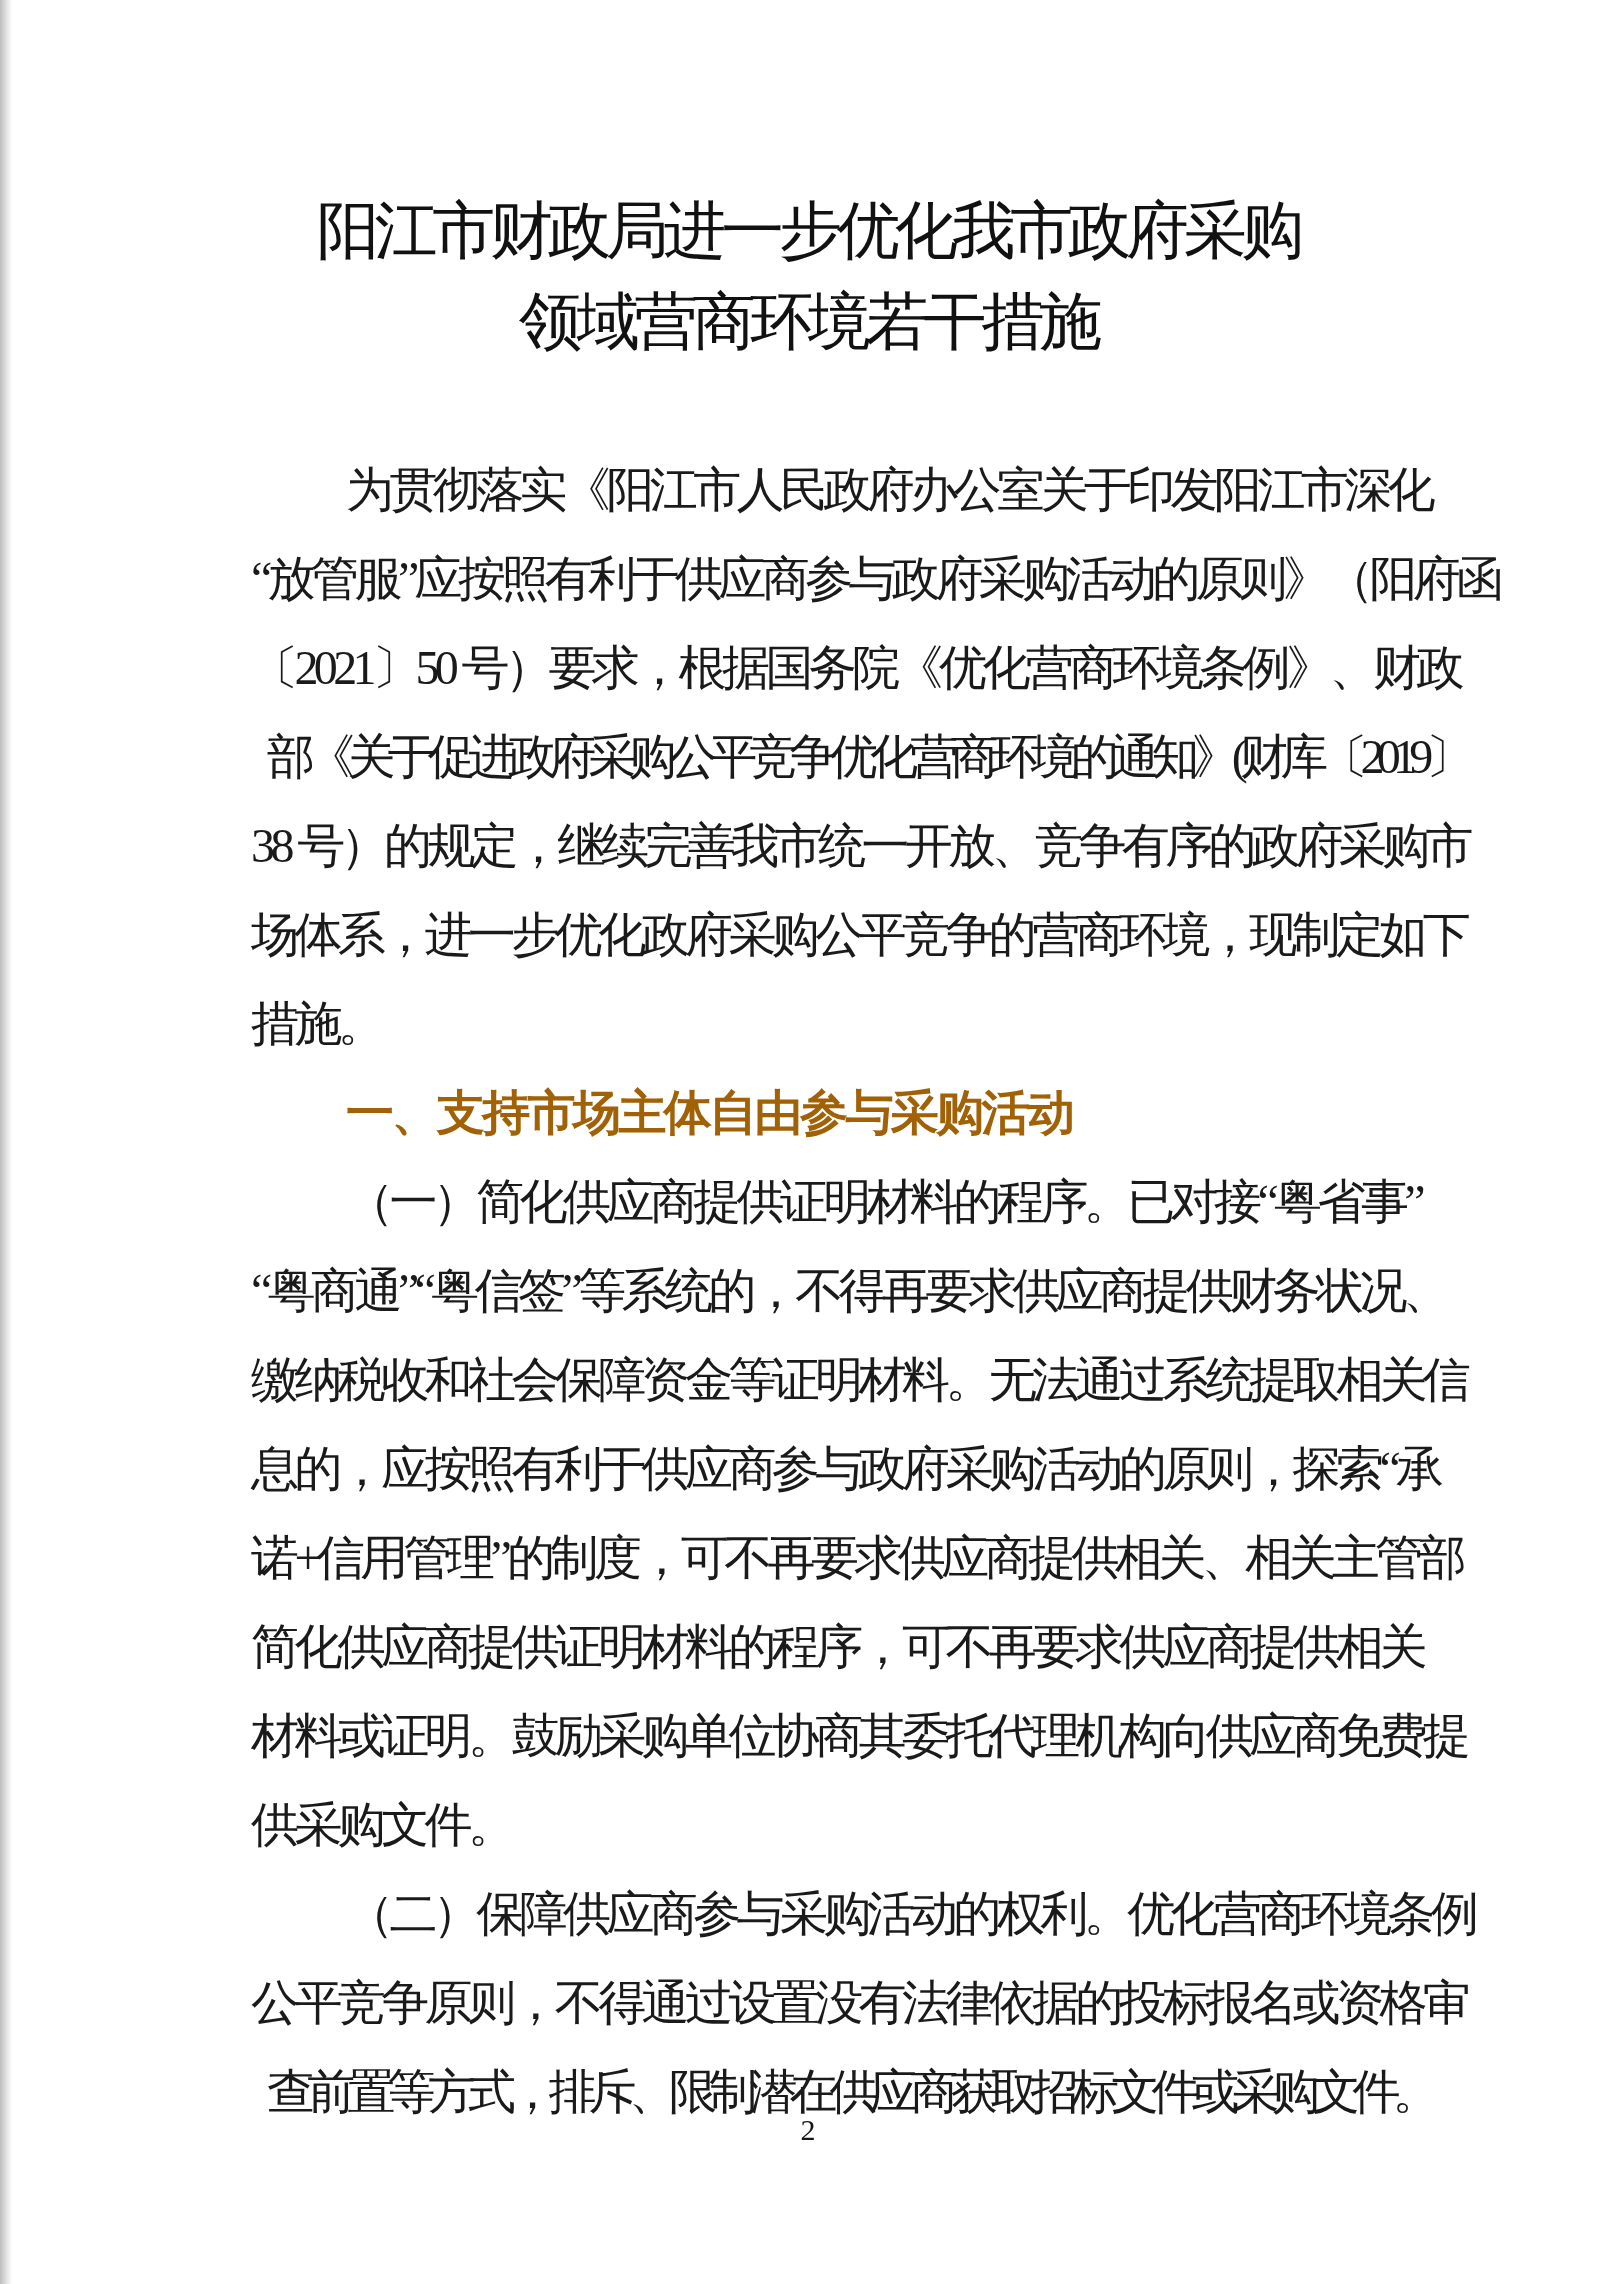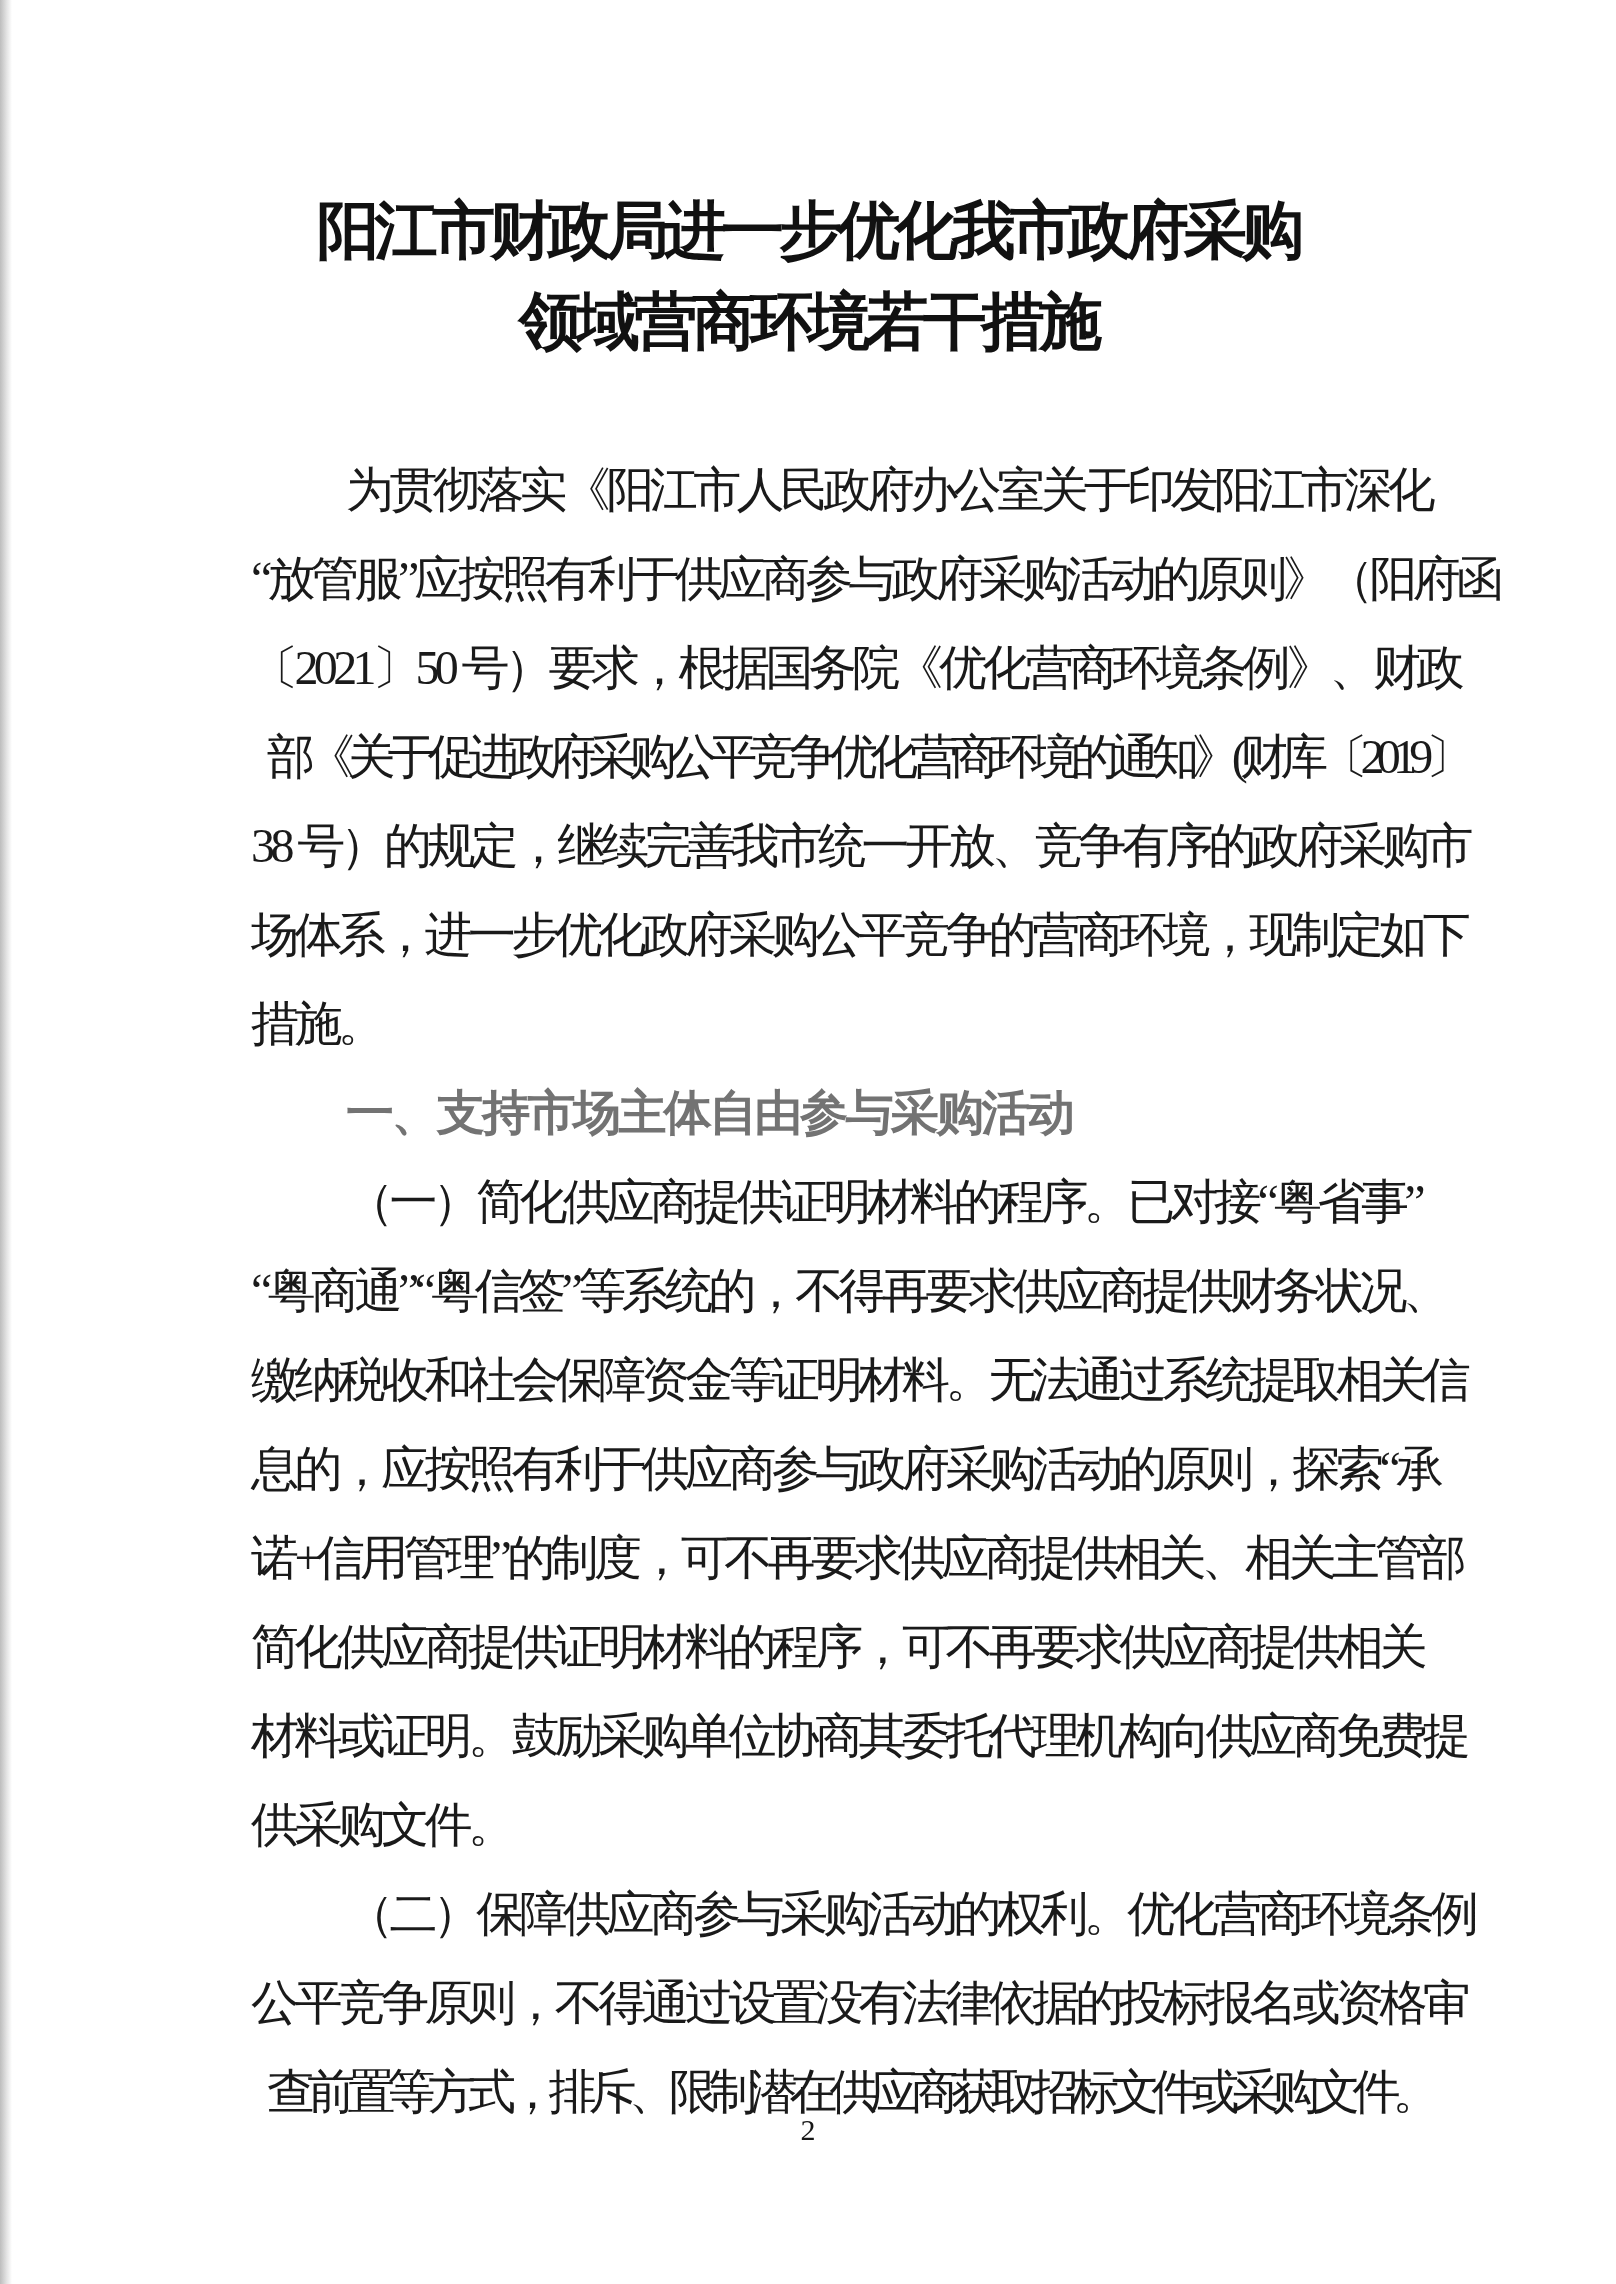--- a/index.html
+++ b/index.html
@@ -25,21 +25,21 @@
     height: 100%;
     background: linear-gradient(90deg, #bdbdbd 0%, #e3e3e3 55%, #ffffff 100%);
   }
   .title-block {
     padding-top: 186px;
     text-align: center;
   }
   .title-line {
     font-size: 63px;
     line-height: 91px;
-    font-weight: 700;
+    font-weight: 400;
     letter-spacing: -5.2px;
     color: #111111;
   }
   .body-block {
     margin-top: 77px;
     padding-left: 251px;
     padding-right: 40px;
   }
   .line {
     font-size: 48px;
@@ -48,21 +48,21 @@
     white-space: nowrap;
     color: #1a1a1a;
   }
   .indent {
     padding-left: 95px;
   }
   .heading {
     font-family: "Liberation Sans", "DejaVu Sans", sans-serif;
     font-weight: 700;
     letter-spacing: -2.6px;
-    color: #737373;
+    color: #a16207;
   }
   .tighter {
     letter-spacing: -7.8px;
     margin-left: 16px;
   }
   .page-number {
     position: absolute;
     top: 2110px;
     left: 0;
     right: 0;

